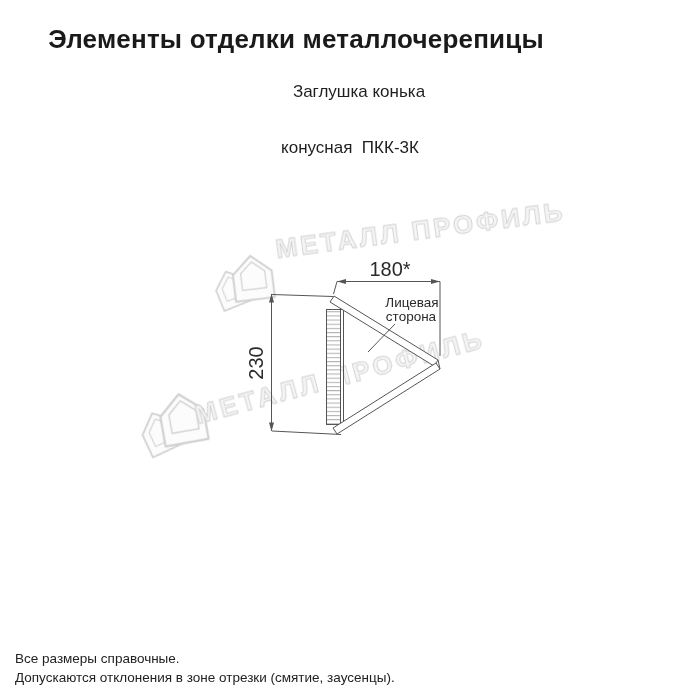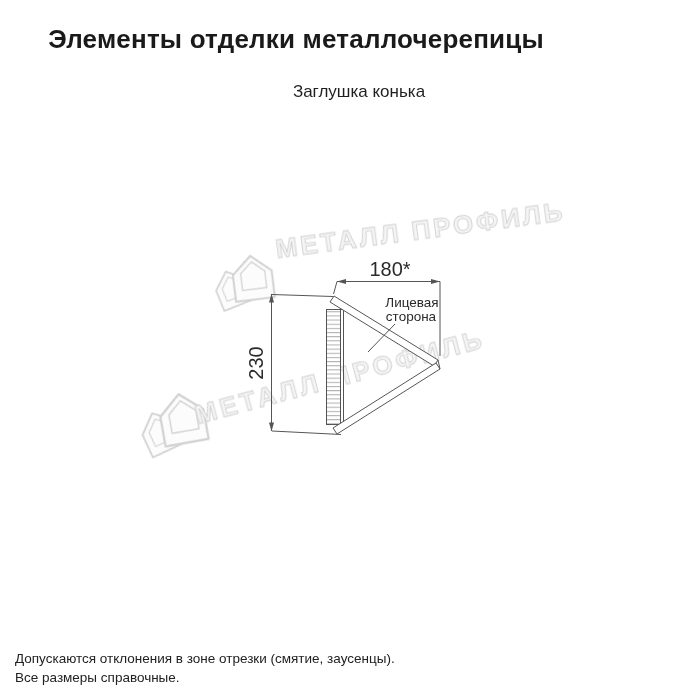--- a/index.html
+++ b/index.html
@@ -32,20 +32,21 @@
 <body>
 
 <div class="page">
 
   <div class="page-title">Элементы отделки металлочерепицы</div>
 
   <div class="subtitle">
     <div>Заглушка конька</div>
   </div>
 
+  <div class="variant">конусная &nbsp;ПКК-3К</div>
 
   <svg class="drawing-svg" width="700" height="700" viewBox="0 0 700 700">
 
     <defs>
       <pattern id="ribs" width="14" height="4.15" patternUnits="userSpaceOnUse">
         <rect width="14" height="4.15" fill="#ffffff"></rect>
         <line x1="0" y1="0.6" x2="14" y2="0.6" stroke="#8d8d8d" stroke-width="0.8"></line>
       </pattern>
     </defs>
 
@@ -103,17 +104,17 @@
     <text class="dim-text" transform="translate(263,363) rotate(-90)" text-anchor="middle">230</text>
 
     <g>
       <line x1="395" y1="324" x2="368" y2="352" stroke="#555555" stroke-width="1"></line>
       <text class="label-text" x="412" y="307" text-anchor="middle">Лицевая</text>
       <text class="label-text" x="411" y="321" text-anchor="middle">сторона</text>
     </g>
   </svg>
 
   <div class="footer">
+    <div>Все размеры справочные.</div>
     <div>Допускаются отклонения в зоне отрезки (смятие, заусенцы).</div>
-    <div>Все размеры справочные.</div>
   </div>
 
 </div>
 
 </body></html>

